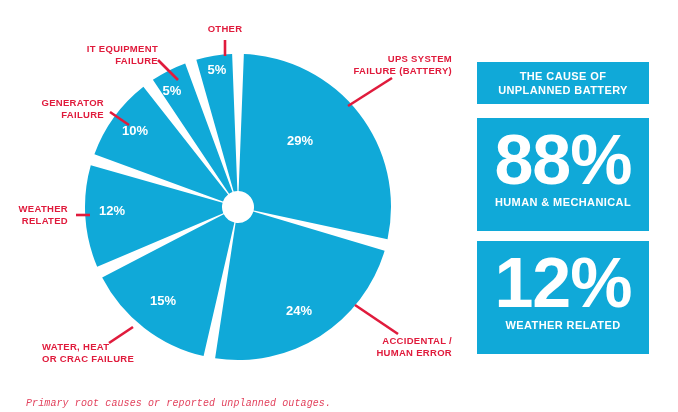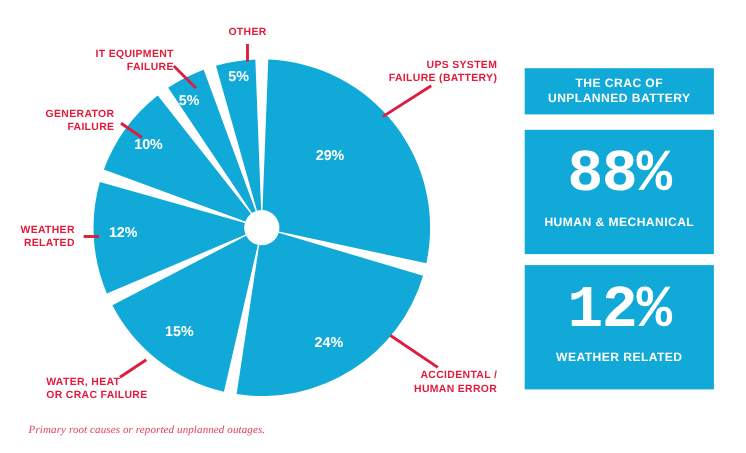--- a/index.html
+++ b/index.html
@@ -34,22 +34,22 @@
     left: 0; top: 0;
     width: 466px;
     height: 412px;
     display: block;
   }
 
   
   .caption {
     position: absolute;
     left: 26px;
-    top: 386px;
-    font-family: Liberation Serif, serif;
+    top: 398px;
+    font-family: Liberation Mono, monospace;
     font-size: 10px;
     font-style: italic;
     color: #E2415C;
     letter-spacing: 0.1px;
     white-space: nowrap;
   }
 
   
   .side-panel {
     position: absolute;
@@ -77,22 +77,22 @@
   }
   .panel-box.stat-box {
     height: 113px;
     margin-bottom: 10px;
     padding-top: 10px;
   }
   .panel-box.stat-box:last-child {
     margin-bottom: 0;
   }
   .stat-value {
-    font-family: Liberation Mono, monospace;
-    font-size: 54px;
+    font-family: Liberation Sans, sans-serif;
+    font-size: 70px;
     font-weight: bold;
     line-height: 64px;
     letter-spacing: -1px;
   }
   .stat-label {
     font-size: 11px;
     font-weight: bold;
     letter-spacing: 0.4px;
     margin-top: 4px;
   }
@@ -161,21 +161,21 @@
           <text x="225" y="32" class="lbl" text-anchor="middle"><tspan x="225" dy="0">OTHER</tspan></text>
         </g>
     </svg>
   </div>
 
   <div class="caption">Primary root causes or reported unplanned outages.</div>
 
   <div class="side-panel">
 
     <div class="panel-box title-box">
-      <div class="panel-title-line">THE CRAC OF</div>
+      <div class="panel-title-line">THE CAUSE OF</div>
       <div class="panel-title-line">UNPLANNED BATTERY</div>
     </div>
 
     <div class="panel-box stat-box">
       <div class="stat-value">88%</div>
       <div class="stat-label">HUMAN &amp; MECHANICAL</div>
     </div>
 
     <div class="panel-box stat-box">
       <div class="stat-value">12%</div>

